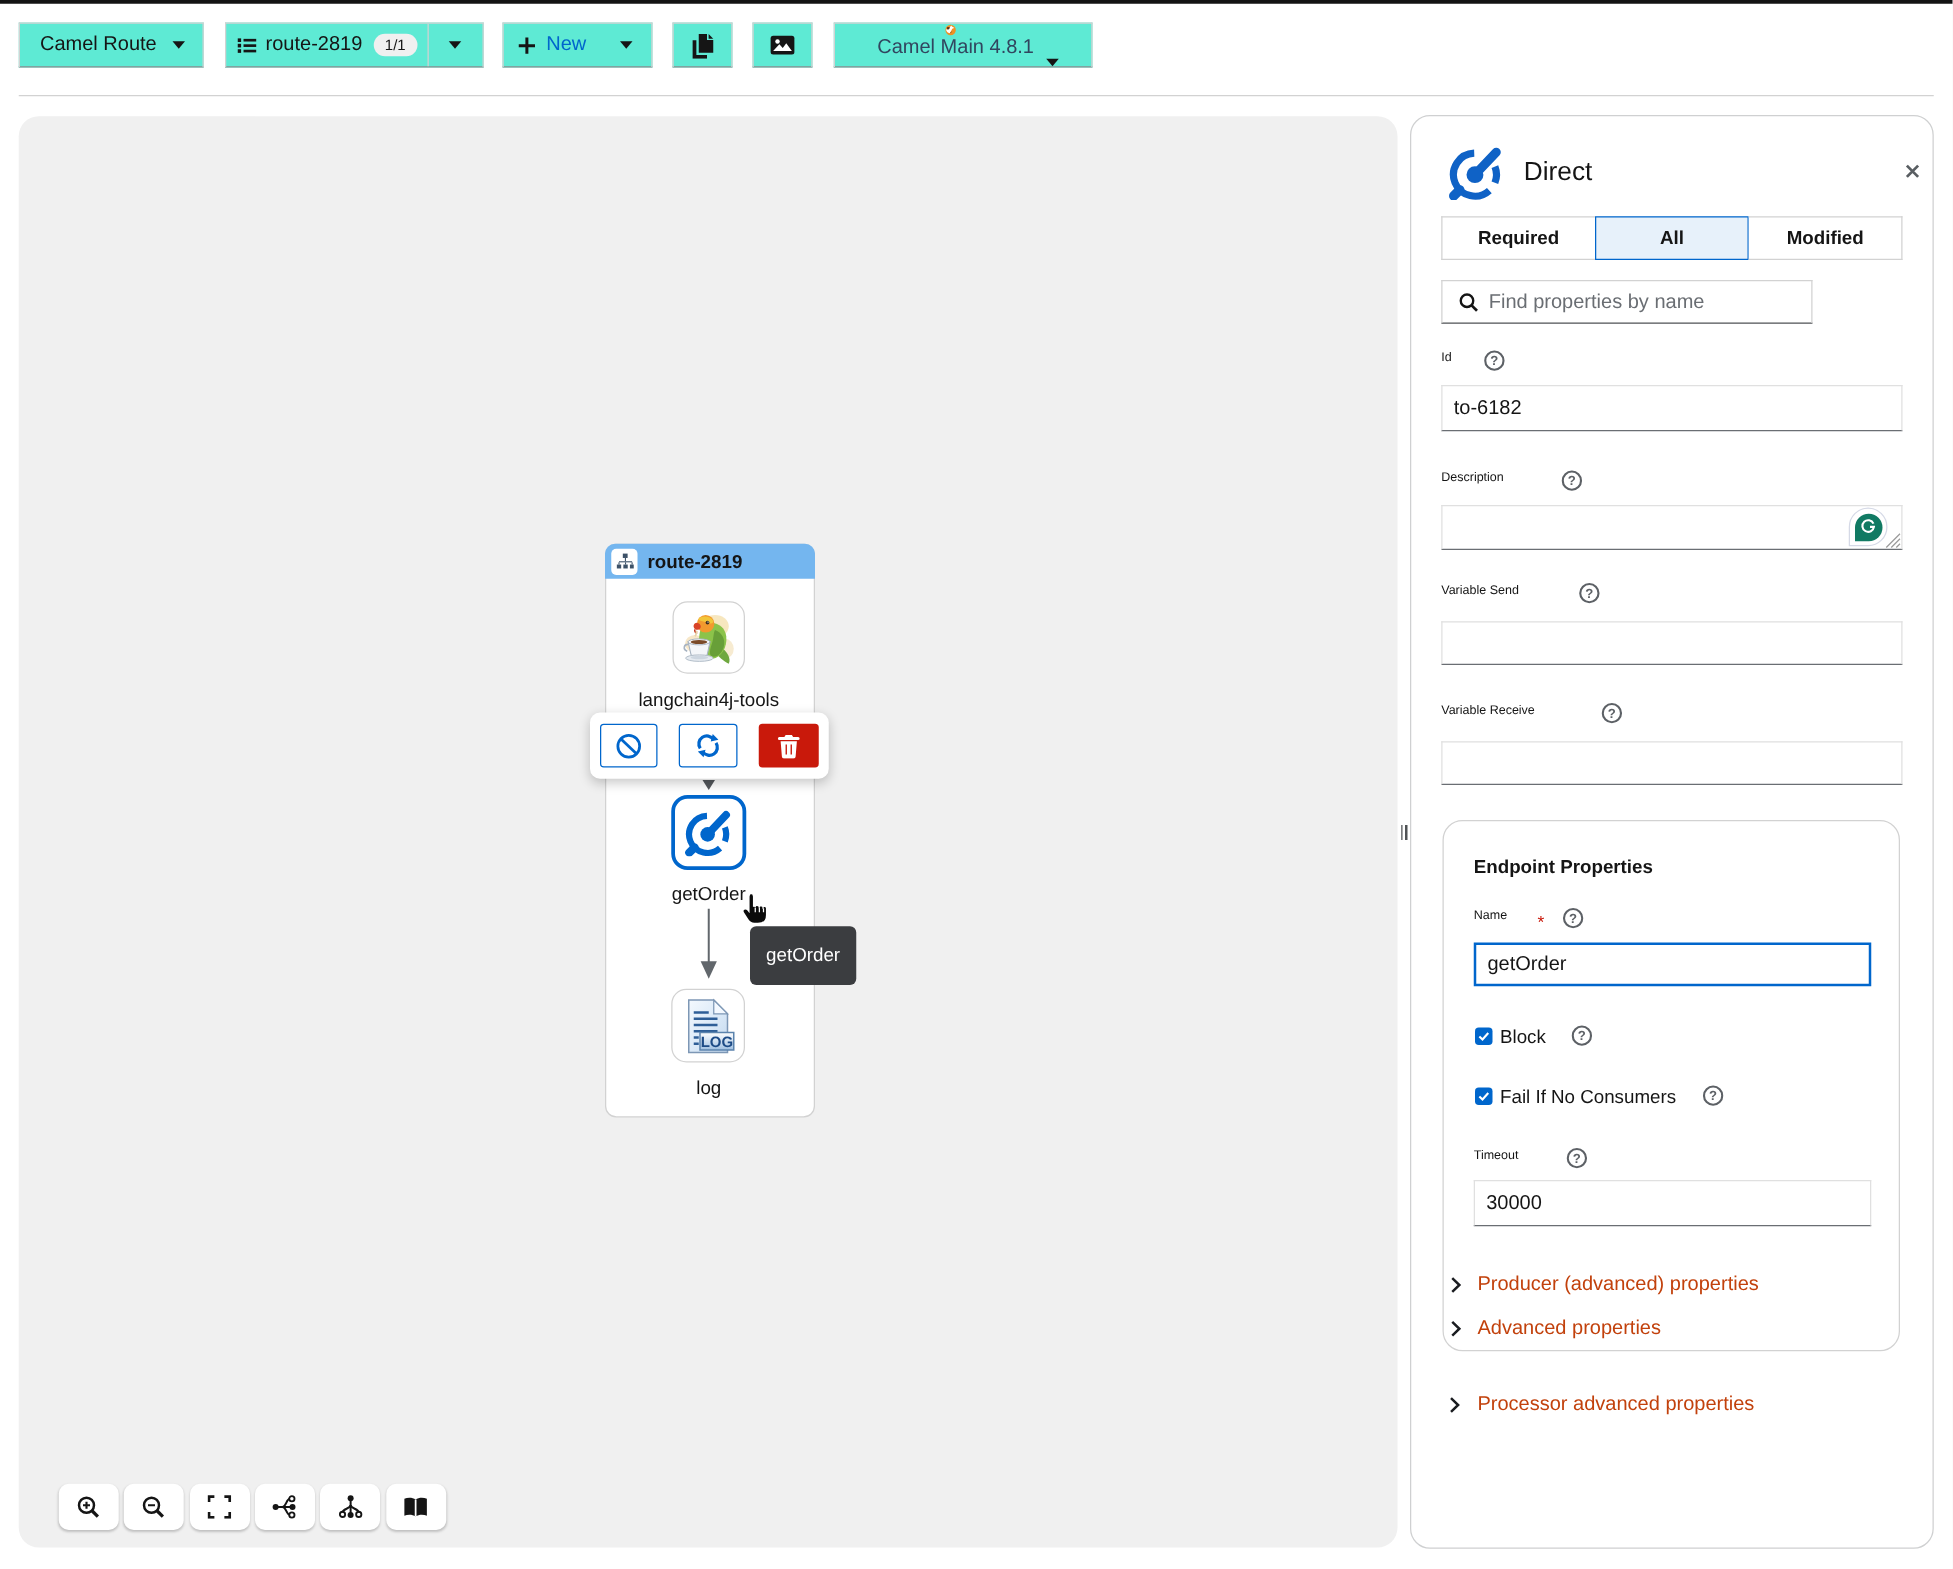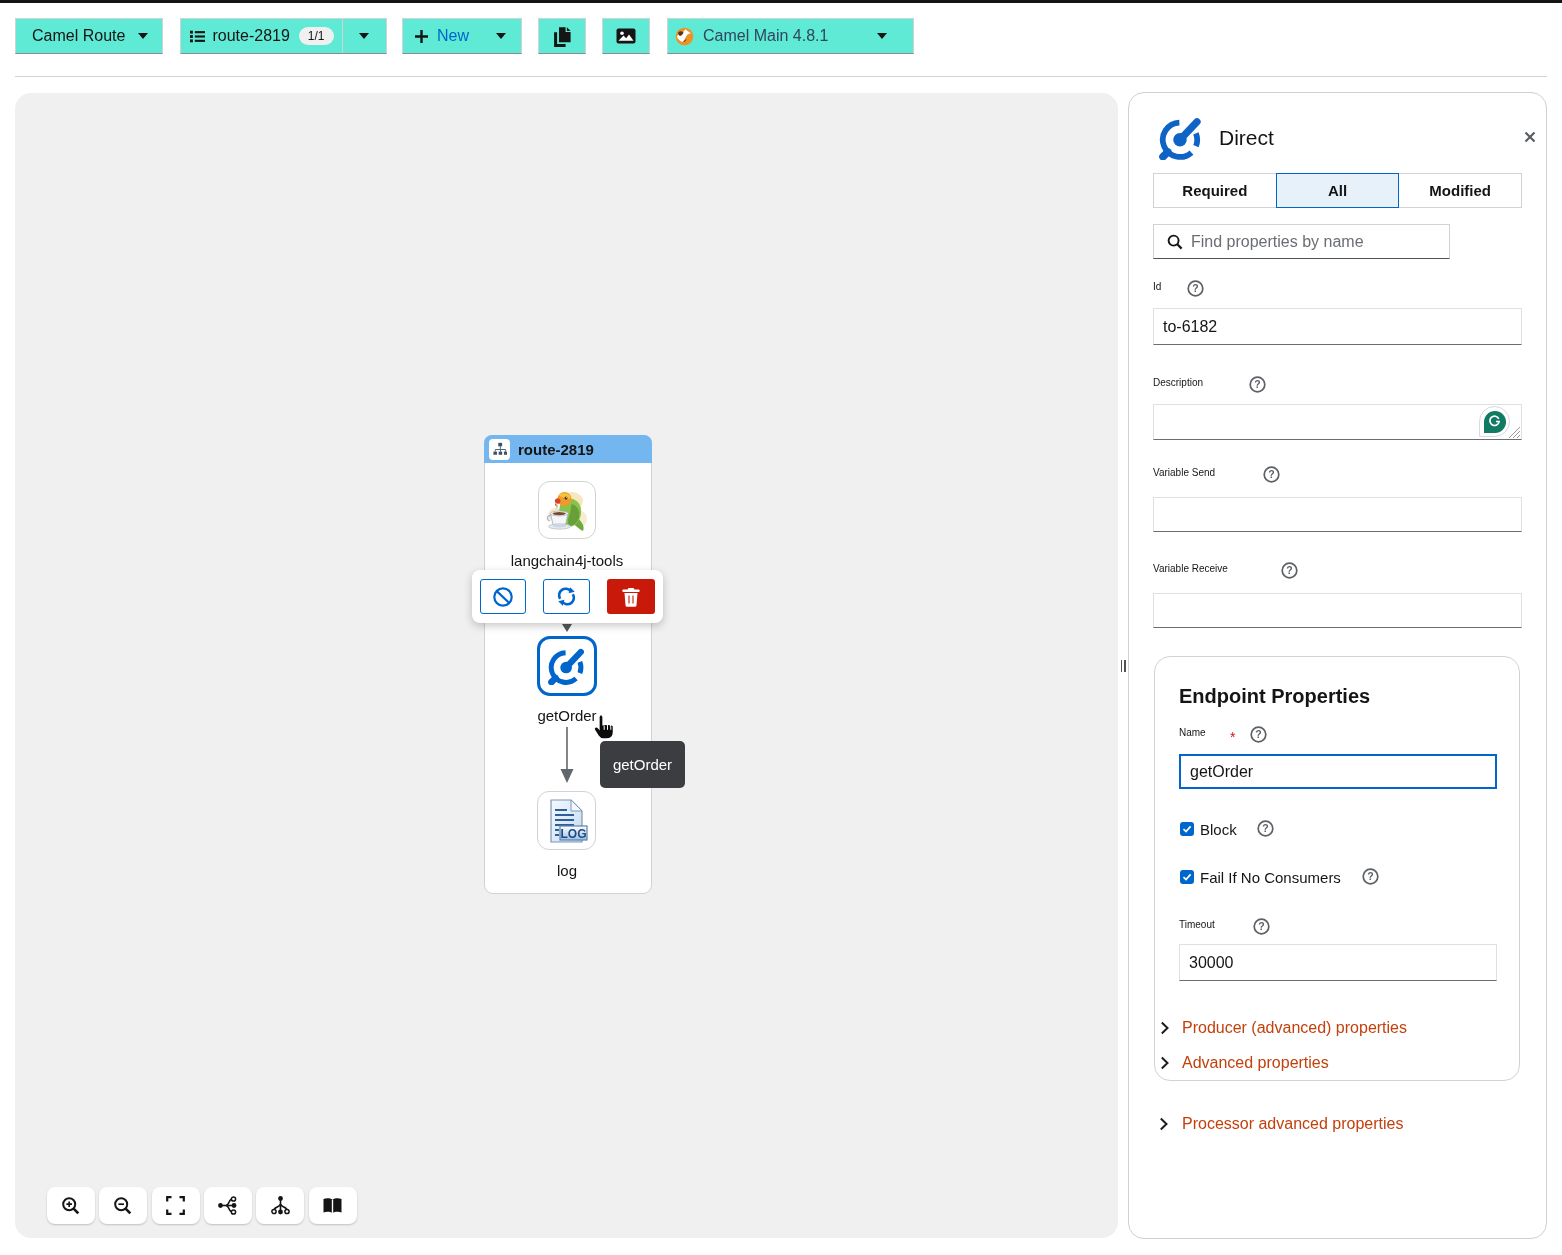--- a/index.html
+++ b/index.html
@@ -63,21 +63,21 @@
 </div>
 
 <div class="mt" style="left:602px;width:48px;justify-content:center;">
   <svg width="20" height="16" viewBox="0 0 20 16">
     <rect x="0.5" y="0.5" width="19" height="15" rx="2" fill="#151515"></rect>
     <circle cx="6" cy="5.2" r="1.8" fill="#fff"></circle>
     <path d="M2.5 12.8 L7.5 7.4 L10.2 10.3 L13 6.6 L17.5 12.8 Z" fill="#fff"></path>
   </svg>
 </div>
 
-<div class="mt" style="left:667px;width:247px;padding:0 26px 0 6px;">
+<div class="mt" style="left:667px;width:207px;padding:0 26px 0 6px;flex-direction:column;">
   <svg width="21" height="21" viewBox="0 0 24 24">
     <circle cx="12" cy="12" r="10" fill="#EE9125"></circle>
     <path d="M13.2 3.4 L14.6 5.2 L19.3 8.3 C16.4 8.9 15.1 9.5 14.1 11.4 C12.9 13.8 12.1 16.2 9.9 18.3 C7 17.8 4.4 15.3 3.3 12.1 C4.8 9.7 5.8 9.2 7.8 8.5 C9.8 7.8 11.8 5.6 13.2 3.4 Z" fill="#fff"></path>
     <path d="M4.9 7.0 C6.7 5.6 9.3 5.9 10.9 7.3 C10.1 9.1 8.8 10.9 7.0 11.4 C5.4 10.9 4.6 9.1 4.9 7.0 Z" fill="#57361b"></path>
     <path d="M10.2 18.3 L14.3 14.6 C13.8 16.7 12.8 18.0 10.2 18.3 Z" fill="#57361b"></path>
     </svg>
   <span style="margin-left:8px;color:#31465f;">Camel Main 4.8.1</span>
   <span class="caret" style="margin-left:auto;"></span>
 </div>
 
@@ -349,21 +349,21 @@
 <div class="pfin" style="left:1153px;top:497px;width:369px;height:35px;"></div>
 
 <div class="lbl" style="left:1153px;top:563px;">Variable Receive</div>
 <svg class="abs" style="left:1281px;top:562px;" width="17" height="17" viewBox="0 0 17 17">
     <circle cx="8.5" cy="8.5" r="7.3" fill="none" stroke="#5d6166" stroke-width="1.7"></circle>
     <text x="8.5" y="12.2" text-anchor="middle" font-size="10.5" font-weight="bold" fill="#5d6166" font-family="Liberation Sans, sans-serif">?</text>
   </svg>
 <div class="pfin" style="left:1153px;top:593px;width:369px;height:35px;"></div>
 
 <div class="abs" style="left:1154px;top:656px;width:366px;height:425px;background:#fff;border:1px solid #d2d2d2;border-radius:16px;"></div>
-<div class="abs" style="left:1179px;top:685px;font-size:20px;font-weight:bold;color:#151515;">Endpoint Properties</div>
+<div class="abs" style="left:1179px;top:685px;font-size:15px;font-weight:bold;color:#151515;">Endpoint Properties</div>
 
 <div class="lbl" style="left:1179px;top:727px;">Name</div>
 <div class="abs" style="left:1230px;top:729px;color:#c9190b;font-size:14px;">*</div>
 <svg class="abs" style="left:1250px;top:726px;" width="17" height="17" viewBox="0 0 17 17">
     <circle cx="8.5" cy="8.5" r="7.3" fill="none" stroke="#5d6166" stroke-width="1.7"></circle>
     <text x="8.5" y="12.2" text-anchor="middle" font-size="10.5" font-weight="bold" fill="#5d6166" font-family="Liberation Sans, sans-serif">?</text>
   </svg>
 <div class="pfin" style="left:1179px;top:754px;width:318px;height:35px;border:2px solid #0066cc;">getOrder</div>
 
 <div class="abs" style="left:1180px;top:822px;width:14px;height:14px;background:#0066cc;border-radius:3px;display:flex;align-items:center;justify-content:center;">

